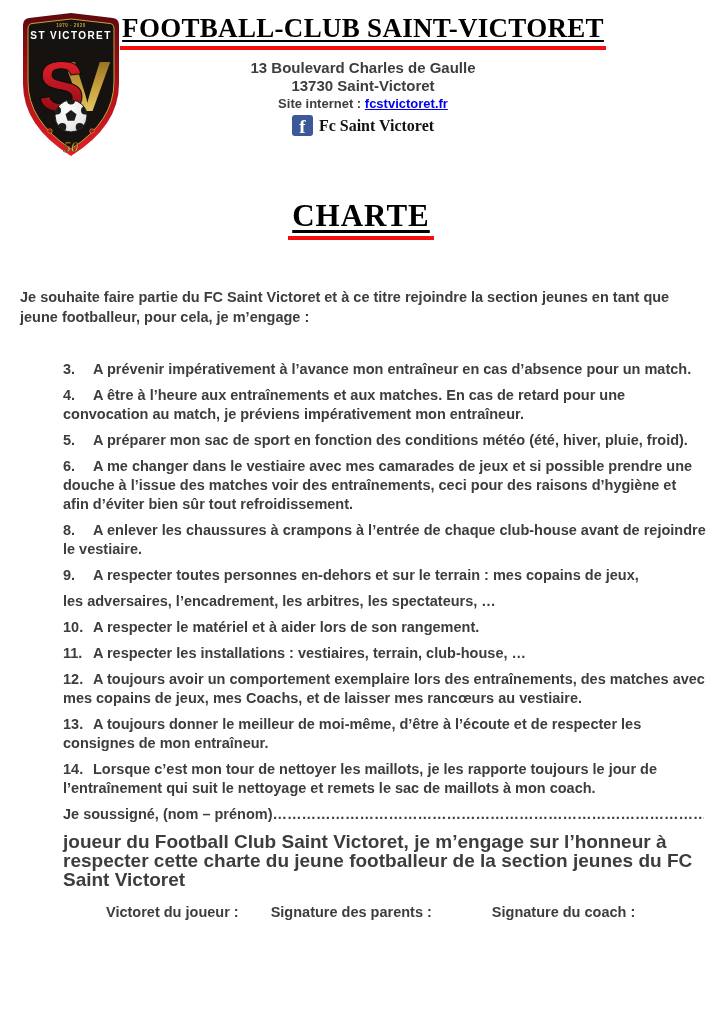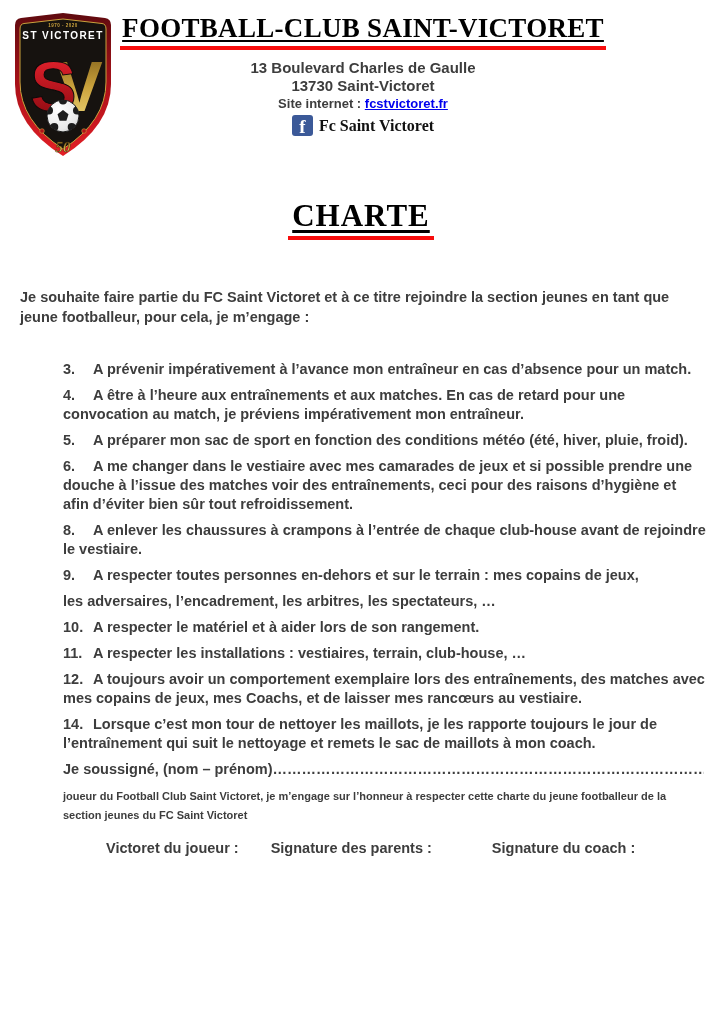--- a/index.html
+++ b/index.html
@@ -10,21 +10,21 @@
     --heading-text:#000000;
   }
   *{margin:0;padding:0;box-sizing:border-box;}
   html,body{background:#fff;}
   body{
     width:722px;height:1023px;overflow:hidden;position:relative;
     font-family:"Liberation Sans",sans-serif;font-weight:bold;color:var(--body-text);
   }
   
   .header{position:relative;height:170px;}
-  .logo{position:absolute;left:8px;top:12px;width:110px;height:146px;}
+  .logo{position:absolute;left:16px;top:12px;width:110px;height:146px;}
   .hdr-center{margin-left:118px;width:490px;text-align:center;padding-top:14px;}
   .club-title{
     font-family:"Liberation Serif",serif;font-size:27px;font-weight:bold;color:var(--heading-text);
     display:inline-block;white-space:nowrap;letter-spacing:.3px;line-height:1.05;
     text-decoration:underline;text-decoration-thickness:2px;text-underline-offset:3px;
     border-bottom:4px solid var(--accent-red);padding:0 2px 4px 2px;
   }
   .addr{font-size:15px;line-height:18px;margin-top:9px;color:var(--body-text);}
   .site-line{font-size:13px;line-height:16px;margin-top:1px;}
   .site-line a{color:var(--link-blue);text-decoration:underline;text-align:center;}
@@ -43,21 +43,21 @@
     text-decoration:underline;text-decoration-thickness:2.5px;text-underline-offset:4px;
     border-bottom:4px solid var(--accent-red);padding:0 4px 3px 4px;
   }
   
   .intro{margin:47px 18px 0 20px;font-size:14.5px;line-height:20px;}
   .rules{margin:33px 16px 0 63px;}
   .rule{font-size:14.5px;line-height:19px;margin-bottom:7px;}
   .rule .num{display:inline-block;min-width:30px;}
   .closing{margin:4px 18px 0 63px;}
   .signed-line{font-size:14.5px;line-height:19px;margin-bottom:8px;white-space:nowrap;overflow:hidden;}
-  .pledge{font-size:11px;line-height:19px;}
+  .pledge{font-size:19px;line-height:19px;}
   .sig-row{display:flex;margin-top:14px;padding-left:106px;font-size:14.5px;line-height:19px;}
   .sig-joueur{margin-right:32px;}
   .sig-parents{margin-right:60px;}
 </style>
 </head>
 <body>
 
 <div class="header">
 
   <div class="logo">
@@ -131,20 +131,21 @@
   <p class="rule"><span class="num">3.</span><span>A prévenir impérativement à l’avance mon entraîneur en cas d’absence pour un match.</span></p>
   <p class="rule"><span class="num">4.</span><span>A être à l’heure aux entraînements et aux matches. En cas de retard pour une convocation au match, je préviens impérativement mon entraîneur.</span></p>
   <p class="rule"><span class="num">5.</span><span>A préparer mon sac de sport en fonction des conditions météo (été, hiver, pluie, froid).</span></p>
   <p class="rule"><span class="num">6.</span><span>A me changer dans le vestiaire avec mes camarades de jeux et si possible prendre une douche à l’issue des matches voir des entraînements, ceci pour des raisons d’hygiène et afin d’éviter bien sûr tout refroidissement.</span></p>
   <p class="rule"><span class="num">8.</span><span>A enlever les chaussures à crampons à l’entrée de chaque club-house avant de rejoindre le vestiaire.</span></p>
   <p class="rule"><span class="num">9.</span><span>A respecter toutes personnes en-dehors et sur le terrain : mes copains de jeux,</span></p>
   <p class="rule">les adversaires, l’encadrement, les arbitres, les spectateurs, …</p>
   <p class="rule"><span class="num">10.</span><span>A respecter le matériel et à aider lors de son rangement.</span></p>
   <p class="rule"><span class="num">11.</span><span>A respecter les installations : vestiaires, terrain, club-house, …</span></p>
   <p class="rule"><span class="num">12.</span><span>A toujours avoir un comportement exemplaire lors des entraînements, des matches avec mes copains de jeux, mes Coachs, et de laisser mes rancœurs au vestiaire.</span></p>
+  <p class="rule"><span class="num">13.</span><span>A toujours donner le meilleur de moi-même, d’être à l’écoute et de respecter les consignes de mon entraîneur.</span></p>
   <p class="rule"><span class="num">14.</span><span>Lorsque c’est mon tour de nettoyer les maillots, je les rapporte toujours le jour de l’entraînement qui suit le nettoyage et remets le sac de maillots à mon coach.</span></p>
 </div>
 
 <div class="closing">
   <p class="signed-line">Je soussigné, (nom – prénom)…………………………………………………………………………………………………,</p>
   <p class="pledge">joueur du Football Club Saint Victoret,  je m’engage sur l’honneur à respecter cette charte du jeune footballeur de la section jeunes du FC Saint Victoret</p>
 </div>
 
 <div class="sig-row">
   <span class="sig-joueur">Victoret du joueur :</span>

